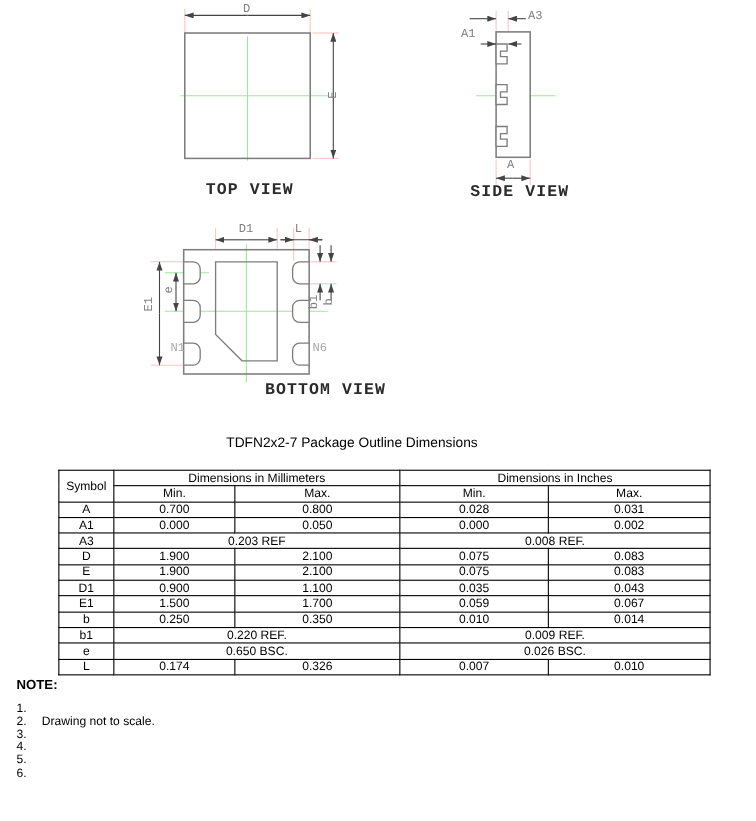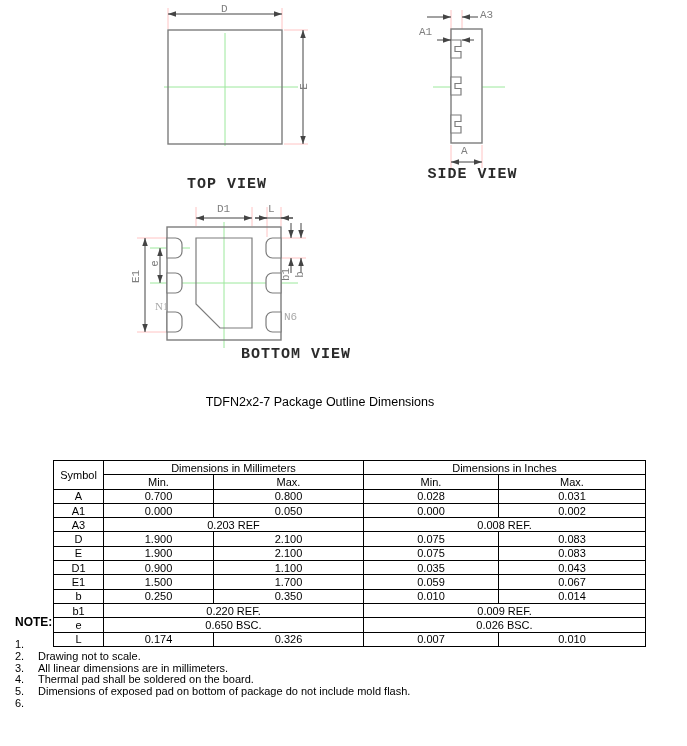--- a/index.html
+++ b/index.html
@@ -11,21 +11,21 @@
   .dimlbl{position:absolute;font-family:"Liberation Mono",monospace;font-size:11px;
           color:#7f7f7f;white-space:nowrap;line-height:11px;}
   .rot{transform:rotate(-90deg);transform-origin:center;}
   .pinlbl{position:absolute;font-family:"Liberation Mono",monospace;font-size:11px;
           color:#a8a8a8;white-space:nowrap;}
   .viewtitle{position:absolute;font-family:"Liberation Mono",monospace;font-weight:bold;
              font-size:15px;letter-spacing:1px;color:#2b2b2b;text-align:center;white-space:nowrap;}
   
   .tbl-title{position:absolute;top:395px;left:0;width:640px;text-align:center;
              font-size:12.5px;color:#000;}
-  table.dims{position:absolute;left:53px;top:427px;border-collapse:collapse;table-layout:fixed;margin-top:33px;}
+  table.dims{position:absolute;left:53px;top:427px;border-collapse:collapse;table-layout:fixed;}
   table.dims td{border:1px solid #000;text-align:center;vertical-align:middle;
                 font-size:11px;padding:0;height:13.3px;line-height:12px;color:#000;}
   
   .note-head{position:absolute;left:15px;top:615px;font-size:12px;font-weight:bold;color:#000;}
   .notes{position:absolute;left:15px;top:639px;width:560px;}
   .note-row{display:flex;font-size:11px;line-height:11.8px;color:#000;}
   .note-num{width:23px;flex:0 0 23px;}
 </style>
 </head>
 <body>
@@ -56,21 +56,21 @@
 
   <g stroke="#444444" stroke-width="1">
     <line x1="105" y1="14" x2="48" y2="14" marker-end="url(#ah)"></line>
     <line x1="105" y1="14" x2="162" y2="14" marker-end="url(#ah)"></line>
     <line x1="183" y1="87" x2="183" y2="30" marker-end="url(#ah)"></line>
     <line x1="183" y1="87" x2="183" y2="144" marker-end="url(#ah)"></line>
   </g>
 </svg>
 <span class="dimlbl" style="left:221px;top:4px;">D</span>
 <span class="dimlbl rot" style="left:301px;top:81px;">E</span>
-<span class="viewtitle" style="left:120px;top:176px;width:214px;">TOP VIEW</span>
+<span class="viewtitle" style="left:120px;top:164px;width:214px;">TOP VIEW</span>
 
 <svg class="abs" style="left:410px;top:0;" width="210" height="190" viewBox="0 0 210 190">
 
   <g stroke="#ffc4c4" stroke-width="1">
     <line x1="41" y1="10" x2="41" y2="44"></line>
     <line x1="52" y1="10" x2="52" y2="44"></line>
     <line x1="41" y1="145" x2="41" y2="168"></line>
     <line x1="72" y1="145" x2="72" y2="168"></line>
   </g>
 
@@ -145,21 +145,21 @@
     <line x1="201" y1="28" x2="201" y2="43" marker-end="url(#ah)"></line>
     <line x1="201" y1="78" x2="201" y2="63" marker-end="url(#ah)"></line>
   </g>
 </svg>
 <span class="dimlbl" style="left:217px;top:204px;">D1</span>
 <span class="dimlbl" style="left:268px;top:204px;">L</span>
 <span class="dimlbl rot" style="left:130px;top:271px;">E1</span>
 <span class="dimlbl rot" style="left:152px;top:258px;">e</span>
 <span class="dimlbl rot" style="left:280px;top:269px;">b1</span>
 <span class="dimlbl rot" style="left:297px;top:269px;">b</span>
-<span class="pinlbl" style="left:155px;top:300px;font-family:Liberation Serif, serif;">N1</span>
+<span class="pinlbl" style="left:155px;top:311px;">N1</span>
 <span class="pinlbl" style="left:284px;top:311px;">N6</span>
 <span class="viewtitle" style="left:111px;top:346px;width:240px;text-align:right;">BOTTOM VIEW</span>
 
 <div class="tbl-title">TDFN2x2-7 Package Outline Dimensions</div>
 
 <table class="dims">
   <colgroup>
     <col style="width:50px">
       <col style="width:110px">
       <col style="width:150px">
@@ -256,26 +256,23 @@
 <div class="notes">
   <div class="note-row">
     <span class="note-num">1.</span>
   </div>
   <div class="note-row">
     <span class="note-num">2.</span>
     <span class="note-text">Drawing not to scale.</span>
   </div>
   <div class="note-row">
     <span class="note-num">3.</span>
-    <span class="note-text">All linear dimensions are in millimeters.</span>
   </div>
   <div class="note-row">
     <span class="note-num">4.</span>
-    <span class="note-text">Thermal pad shall be soldered on the board.</span>
   </div>
   <div class="note-row">
     <span class="note-num">5.</span>
-    <span class="note-text">Dimensions of exposed pad on bottom of package do not include mold flash.</span>
   </div>
   <div class="note-row">
     <span class="note-num">6.</span>
   </div>
 </div>
 
 </body></html>

